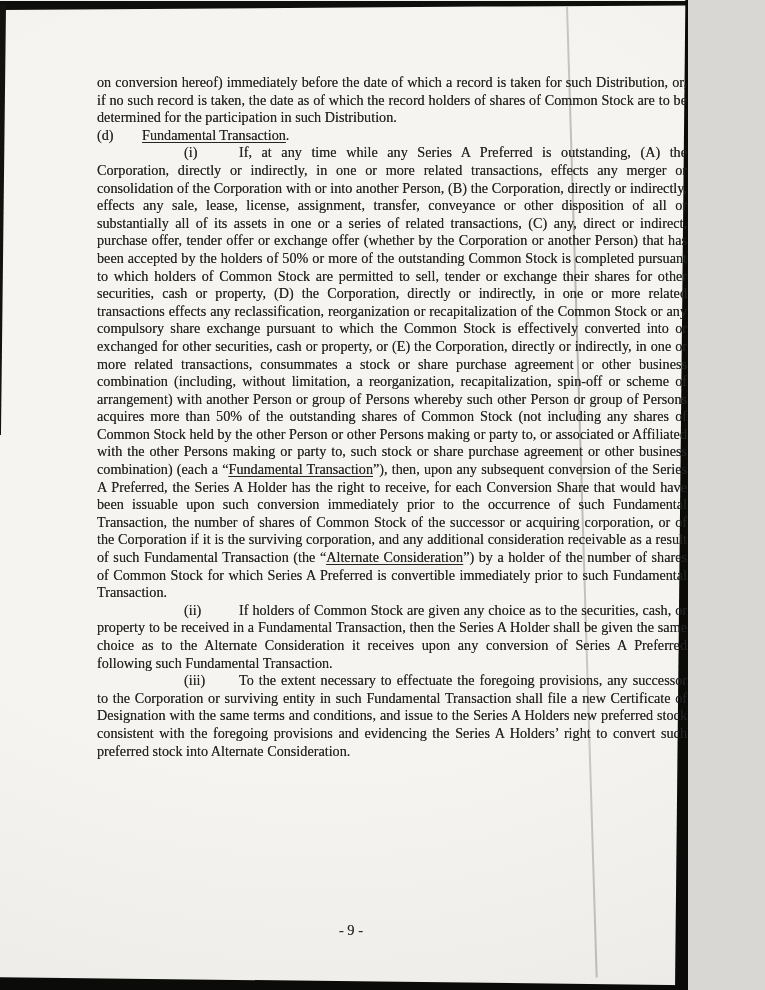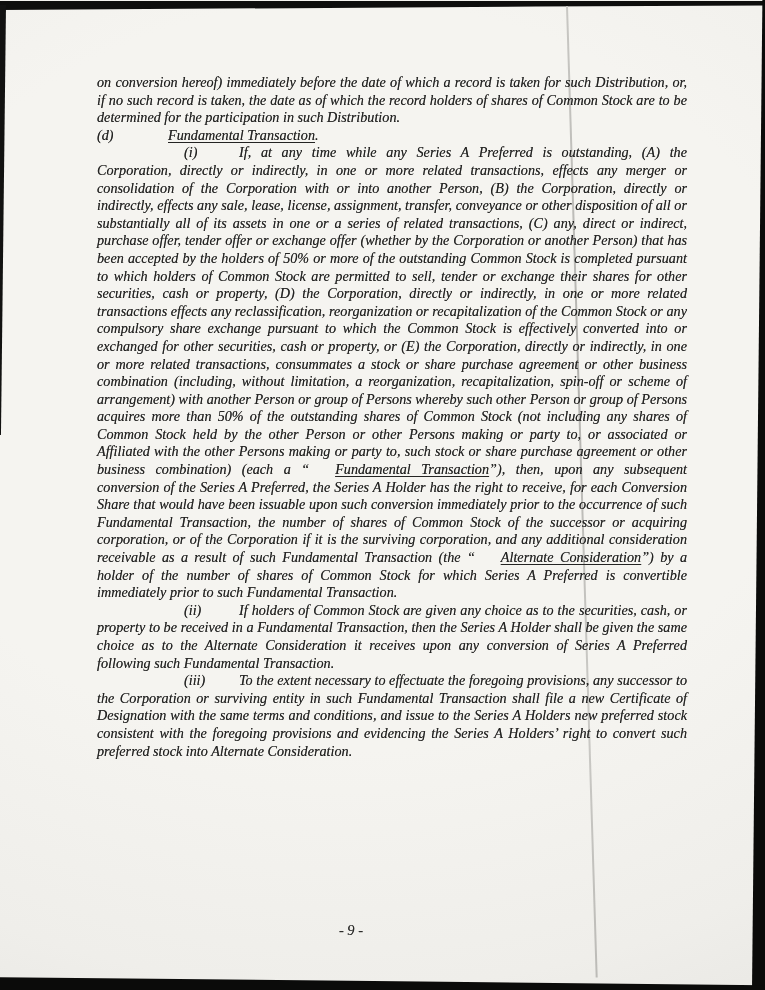--- a/index.html
+++ b/index.html
@@ -1,25 +1,24 @@
 <!DOCTYPE html>
 <html><head>
 <meta charset="utf-8">
 <style>
   html, body { margin: 0; padding: 0; background: #d8d7d3; }
 
   .page {
     position: relative;
-    width: 765px;
+    width: 688px;
     height: 990px;
     overflow: hidden;
     background: radial-gradient(ellipse 900px 720px at 45% 38%, #f5f4f0 52%, #efeeea 85%, #e9e8e4 100%);
     font-family: "Liberation Serif", serif;
     color: #242423;
-    font-style: italic;
   }
 
   
   .top-bar {
     position: absolute; top: 1px; left: 0; width: 100%; height: 9px;
     background: #0e0e0d;
     clip-path: polygon(0 0, 100% 0, 100% 50%, 70% 62%, 0 100%);
   }
   .bottom-bar {
     position: absolute; bottom: 0; left: 0; width: 100%; height: 17px;
@@ -51,21 +50,21 @@
     text-shadow: 0 0 0.5px rgba(25,25,25,0.65);
   }
   .content p { margin: 0; padding: 0; }
 
   .heading { margin-top: 25px; margin-left: 95px; text-align: left; }
   .hlabel { display: inline-block; width: 45px; }
 
   .clause { margin-left: 36px; text-indent: 87px; margin-top: 13px; }
   .clause .clabel { display: inline-block; width: 55px; text-indent: 0; }
 
-  .underline { text-decoration: underline; text-underline-offset: 2px; margin-left: 26px; }
+  .underline { text-decoration: underline; text-underline-offset: 2px; }
 
   .page-number {
     position: absolute; top: 922px; left: 296px; width: 110px;
     text-align: center;
     font-family: "Liberation Serif", serif;
     font-size: 14.5px; color: #2a2a29;
     text-shadow: 0 0 0.5px rgba(25,25,25,0.6);
   }
 </style>
 </head>

